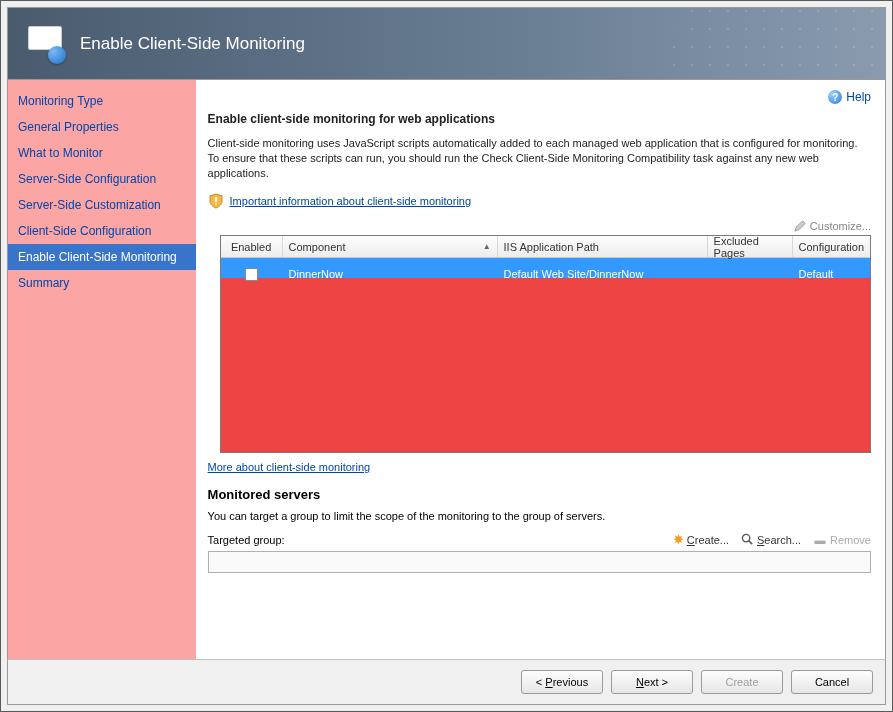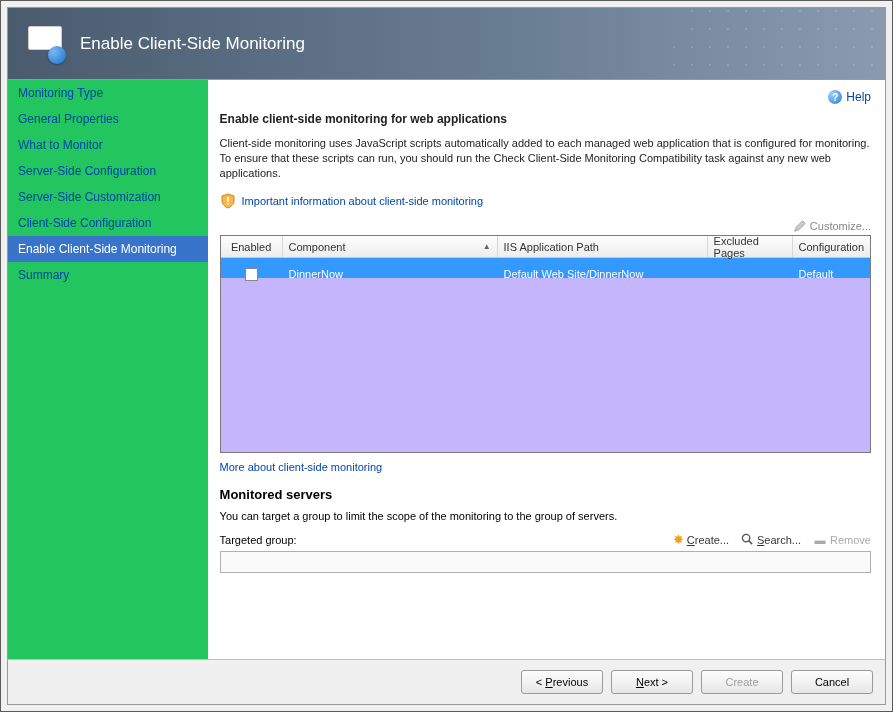--- a/index.html
+++ b/index.html
@@ -15,40 +15,40 @@
 
 .header-banner { height: 73px; background: linear-gradient(to right, #4a5b6e 0%, #5a6d82 30%, #6b7f94 60%, #8a9bb0 100%); position: relative; overflow: hidden; display: flex; align-items: center; padding-left: 18px; border: 1px solid #999; margin: 6px 6px 0 6px; }
 .header-banner::after { content: ""; position: absolute; right: -40px; top: -60px; width: 260px; height: 260px; background: radial-gradient(circle, rgba(255,255,255,0.15) 1px, transparent 1px); background-size: 18px 18px; border-radius: 50%; }
 .header-icon { width: 40px; height: 40px; position: relative; margin-right: 14px; }
 .header-icon .monitor { width: 34px; height: 24px; background: #fff; border: 1px solid #ccc; border-radius: 2px; position: absolute; top: 2px; left: 2px; }
 .header-icon .orb { width: 18px; height: 18px; background: radial-gradient(circle at 30% 30%, #7ab8f5, #1a6fc9); border-radius: 50%; position: absolute; bottom: 0; right: 0; box-shadow: 0 1px 2px rgba(0,0,0,0.3); }
 .header-title { color: #fff; font-size: 17px; font-weight: 300; }
 
 .body-area { flex: 1; display: flex; background: #fff; margin: 0 6px; border-left: 1px solid #999; border-right: 1px solid #999; }
 
-.sidebar { width: 206px; background: #22c55e; }
+.sidebar { width: 206px; background: #fca5a5; padding-top: 8px; }
 .sidebar-item { padding: 4px 10px; color: #0046aa; font-size: 12px; cursor: pointer; line-height: 18px; }
 .sidebar-item.active { background: #3874c9; color: #fff; }
 
 .main { flex: 1; display: flex; flex-direction: column; padding: 10px 14px 4px 12px; background: #fff; }
 
 .help-row { display: flex; justify-content: flex-end; align-items: center; margin-bottom: 8px; }
 .help-link { color: #0046aa; font-size: 12px; cursor: pointer; display: flex; align-items: center; gap: 4px; }
 .help-icon { width: 14px; height: 14px; border-radius: 50%; background: radial-gradient(circle at 30% 30%, #9bd0ff, #2a7fd0); display: flex; align-items: center; justify-content: center; color: #fff; font-weight: bold; font-size: 10px; }
 
 .section-title { font-weight: bold; font-size: 12px; color: #222; margin-bottom: 10px; }
 .description { font-size: 11px; color: #222; line-height: 15px; margin-bottom: 12px; }
 .info-row { display: flex; align-items: center; gap: 6px; margin-bottom: 10px; }
 .shield-icon { width: 16px; height: 16px; }
-.link { color: #0046aa; cursor: pointer; font-size: 11px; text-align: center; }
+.link { color: #0046aa; text-decoration: underline; cursor: pointer; font-size: 11px; text-align: center; }
 
 .customize-row { display: flex; justify-content: flex-end; align-items: center; margin-bottom: 2px; color: #888; font-size: 11px; }
 .customize-row .pencil { width: 14px; height: 14px; margin-right: 3px; }
 
-.table-wrap { border: 1px solid #7a7a7a; height: 218px; background: #c4b5fd; overflow: hidden; }
+.table-wrap { border: 1px solid #7a7a7a; height: 218px; background: #ef4444; overflow: hidden; margin-left: 12px; }
 .table-header { display: flex; background: linear-gradient(to bottom, #fdfdfd, #ededed); border-bottom: 1px solid #c8c8c8; height: 22px; align-items: stretch; }
 .th { font-size: 11px; color: #333; padding: 3px 6px; border-right: 1px solid #d8d8d8; display: flex; align-items: center; }
 .th:last-child { border-right: none; }
 .col-enabled { width: 62px; justify-content: center; }
 .col-component { width: 215px; }
 .col-iis { width: 210px; }
 .col-excluded { width: 85px; }
 .col-config { flex: 1; }
 .sort-arrow { margin-left: auto; color: #666; font-size: 8px; }
 

